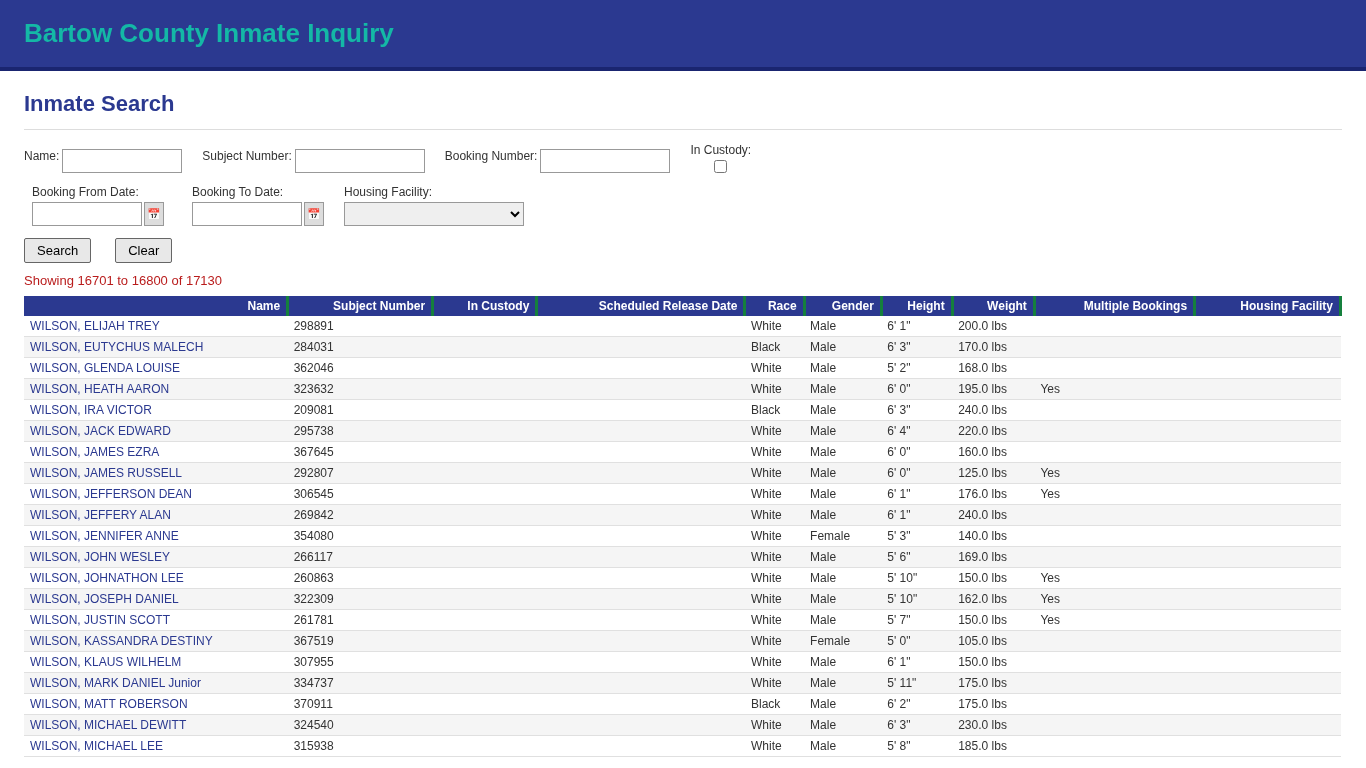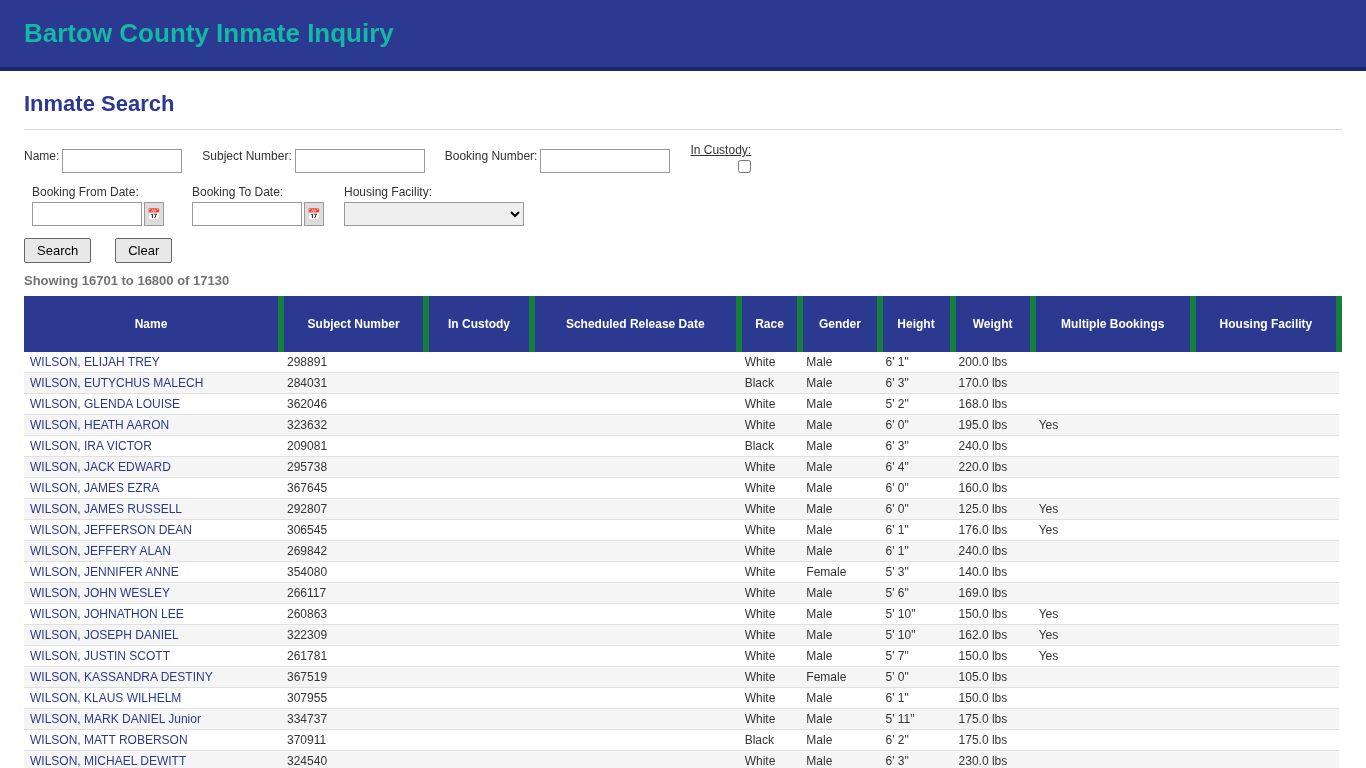--- a/index.html
+++ b/index.html
@@ -56,23 +56,22 @@
       font-size: 12px;
       height: 24px;
     }
 
     .form-field-name input { width: 120px; }
     .form-field-subject input { width: 130px; }
     .form-field-booking input { width: 130px; }
 
     .form-field-custody {
       flex-direction: column;
-      align-items: flex-end;
+      align-items: center;
       gap: 3px;
-      text-decoration: underline;
     }
     .form-field-custody label { font-size: 12px; }
     .form-field-custody input[type="checkbox"] { margin: 0; }
 
     .form-field-date {
       display: flex;
       flex-direction: column;
       gap: 3px;
       margin-left: 8px;
     }
@@ -126,41 +125,40 @@
       font-size: 13px;
       border: 1px solid #666;
       background: #e8e8e8;
       cursor: pointer;
       border-radius: 2px;
     }
 
     .showing-text {
       font-size: 13px;
       margin-bottom: 8px;
-      color: #737373;
-      font-weight: bold;
+      color: #b91c1c;
     }
 
     table {
       width: 100%;
       border-collapse: collapse;
       font-size: 12px;
     }
 
     table thead tr {
       background: #2b3990;
       color: #fff;
     }
 
     table thead th {
-      padding: 21px 6px;
-      text-align: center;
+      padding: 3px 6px;
+      text-align: right;
       font-weight: bold;
       white-space: nowrap;
-      border-right: 6px solid #15803d;
+      border-right: 3px solid #15803d;
     }
 
     table tbody tr {
       background: #fff;
     }
     table tbody tr:nth-child(even) {
       background: #f5f5f5;
     }
 
     table tbody td {

